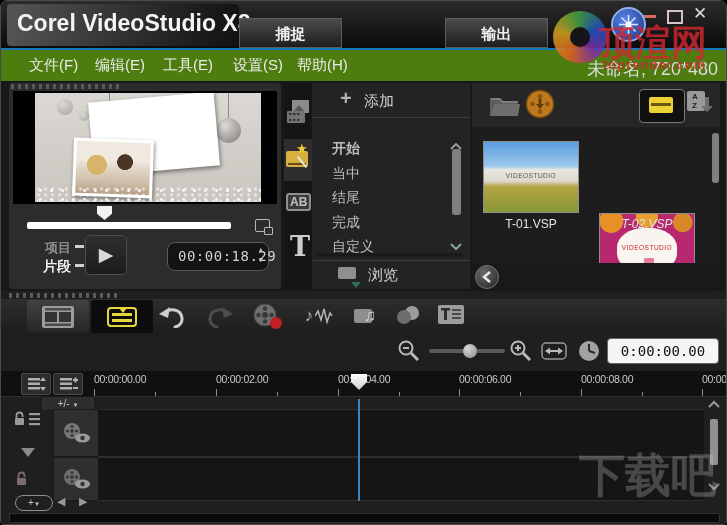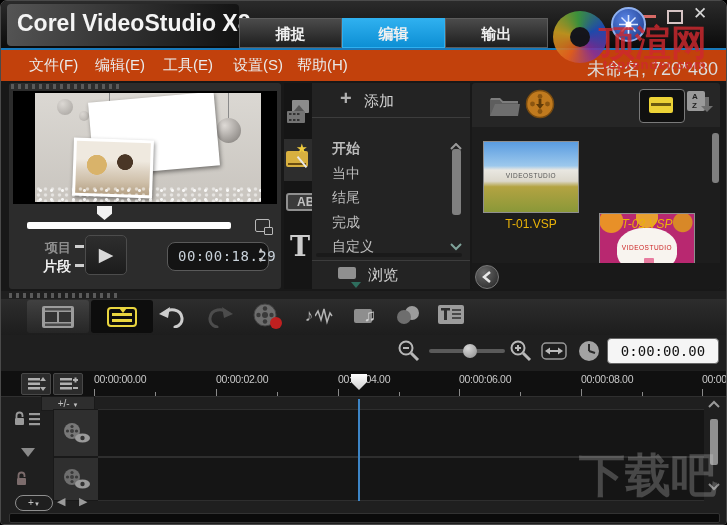--- a/index.html
+++ b/index.html
@@ -13,21 +13,21 @@
       background:linear-gradient(100deg,#555 0%,#2e2e2e 55%,#111 100%);}
   .app-title{left:16px;top:9px;font-size:23px;font-weight:bold;color:#f4f4f4;letter-spacing:0px;}
   .tab{top:17px;height:30px;width:103px;line-height:30px;text-align:center;font-size:15px;font-weight:bold;color:#f0f0f0;
       background:linear-gradient(180deg,#4b4b4b,#1e1e1e);border:1px solid #5c5c5c;box-sizing:border-box;cursor:pointer;}
   .tab.active{background:linear-gradient(180deg,#2fb0ef,#0d8fd4);border-color:#2fb0ef;}
   .blue-line{left:0;top:47px;width:727px;height:2px;background:#1879ba;}
   .winbtn{color:#d6d6d6;font-size:15px;line-height:14px;cursor:pointer;}
   .max-box{width:12px;height:10px;border:2px solid #d6c4c4;}
   .min-dash{width:13px;height:3px;background:#d66a66;}
   
-  .menubar{left:0;top:49px;width:727px;height:31px;background:#c2410c;border-bottom:1px solid #000;}
+  .menubar{left:0;top:49px;width:727px;height:31px;background:#4d7c0f;border-bottom:1px solid #000;}
   .menu-item{top:6px;font-size:15px;color:#eaeaea;cursor:pointer;}
   .proj-info{top:7px;right:10px;font-size:18px;color:#dcdcdc;}
   
   .workspace{left:0;top:80px;width:727px;height:210px;background:#181818;}
   .grip{height:5px;background:repeating-linear-gradient(90deg,#5a5a5a 0 3px,transparent 3px 7px);}
   .panel{background:#2c2c2c;border-radius:3px;}
   
   .video{background:#000;}
   .tmpl{background:linear-gradient(180deg,#dbd8d3,#c9c5bf);overflow:hidden;}
   .photo{background:#fff;padding:3px;box-shadow:1px 2px 4px rgba(0,0,0,.45);}
@@ -53,38 +53,38 @@
   .mode-lab{font-weight:bold;}
   .dash{width:9px;height:3px;background:#cfcfcf;}
   .play-btn{width:40px;height:38px;background:linear-gradient(180deg,#2e2e2e,#1c1c1c);border:1px solid #4c4c4c;border-radius:5px;
       color:#d8d8d8;font-size:19px;text-align:center;line-height:38px;cursor:pointer;}
   .tc-box{background:#141414;border:1px solid #5a5a5a;border-radius:8px;color:#c9d2da;
       font-family:"DejaVu Sans Mono",monospace;}
   .spin{font-size:7px;color:#c4c4c4;line-height:7px;cursor:pointer;}
   
   .icon-strip{background:#151515;}
   .ab-icon{border:2px solid #8f8f8f;border-radius:3px;color:#c2c2c2;font-weight:bold;font-size:12px;
-      padding:0 9px;background:#3b3b3b;}
+      padding:0 2px;background:#3b3b3b;}
   .t-icon{font-family:"DejaVu Serif",serif;font-weight:bold;font-size:27px;color:#cccccc;}
   .gallery{background:#232323;}
   .gal-item{font-size:14px;color:#bcbcbc;cursor:pointer;}
   .sb-thumb{background:#7f7f7f;border-radius:3px;cursor:pointer;}
   
   .libbar-btn{cursor:pointer;}
   .list-btn{width:44px;height:32px;background:#101010;border:1px solid #7a7a7a;border-radius:4px;}
   .list-btn .yel{position:absolute;left:9px;top:7px;width:24px;height:16px;background:#ecd236;border-radius:2px;}
   .list-btn .yel:before{content:"";position:absolute;left:2px;top:6px;width:20px;height:2.5px;background:#6a5a10;}
   .thumb{border:1px solid #8f8f8f;box-sizing:border-box;cursor:pointer;position:relative;overflow:hidden;}
   .t1{background:linear-gradient(180deg,#5a9ce0 0%,#9cc8ec 34%,#e9e7e1 40%,#dcd8cc 56%,#b3a342 64%,#8a9838 100%);}
   .t2{background:radial-gradient(circle at 12% 10%,#e89028 0 11%,transparent 12%),
       radial-gradient(circle at 50% 4%,#e8a030 0 13%,transparent 14%),
       radial-gradient(circle at 88% 12%,#d88828 0 9%,transparent 10%),#b82870;}
   .t2-blob{position:absolute;left:18%;top:20%;width:64%;height:62%;background:#f8f4ef;border-radius:45% 45% 40% 40%;}
   .thumb-cap{position:absolute;width:100%;text-align:center;font-size:6.5px;letter-spacing:.5px;color:#555;}
-  .thumb-name{font-size:12px;color:#eab308;text-align:center;}
+  .thumb-name{font-size:12px;color:#e5e5e5;text-align:center;}
   .opt-bar{background:linear-gradient(180deg,#63aed0,#35749a);border-radius:3px 0 0 3px;cursor:pointer;}
   .opt-label{color:#4a6a80;font-size:15px;font-weight:bold;}
   .back-circle{width:22px;height:22px;border-radius:50%;background:radial-gradient(circle at 35% 30%,#6a6a6a,#222);
       border:1px solid #777;cursor:pointer;}
   
   .tl-section{left:0;top:290px;width:727px;height:235px;background:#1f1f1f;}
   .tl-toolbar{left:0;top:8px;width:727px;height:36px;background:linear-gradient(180deg,#2d2d2d,#1d1d1d);}
   .tb-btn{border-radius:3px;cursor:pointer;display:flex;align-items:center;justify-content:center;}
   .sb-view{background:linear-gradient(180deg,#414141,#262626);}
   .tl-view{background:#0d0d0d;}
@@ -122,21 +122,20 @@
 </style>
 </head>
 <body>
 
 <div id="app" class="nosel">
 
   <div class="abs titlebar">
     <div class="abs logo-panel"></div>
     <div class="abs app-title">Corel VideoStudio X8</div>
     <div class="abs tab" style="left:238px;">捕捉</div>
-    <div class="abs tab active" style="left:341px;">编辑</div>
     <div class="abs tab" style="left:444px;">输出</div>
     <div class="abs min-dash" style="left:642px;top:14px;"></div>
     <div class="abs max-box" style="left:666px;top:9px;"></div>
     <div class="abs winbtn" style="left:692px;top:6px;font-size:17px;">✕</div>
   </div>
   <div class="abs blue-line"></div>
 
   <div class="abs menubar">
     <div class="abs menu-item" style="left:28px;">文件(F)</div>
     <div class="abs menu-item" style="left:94px;">编辑(E)</div>

